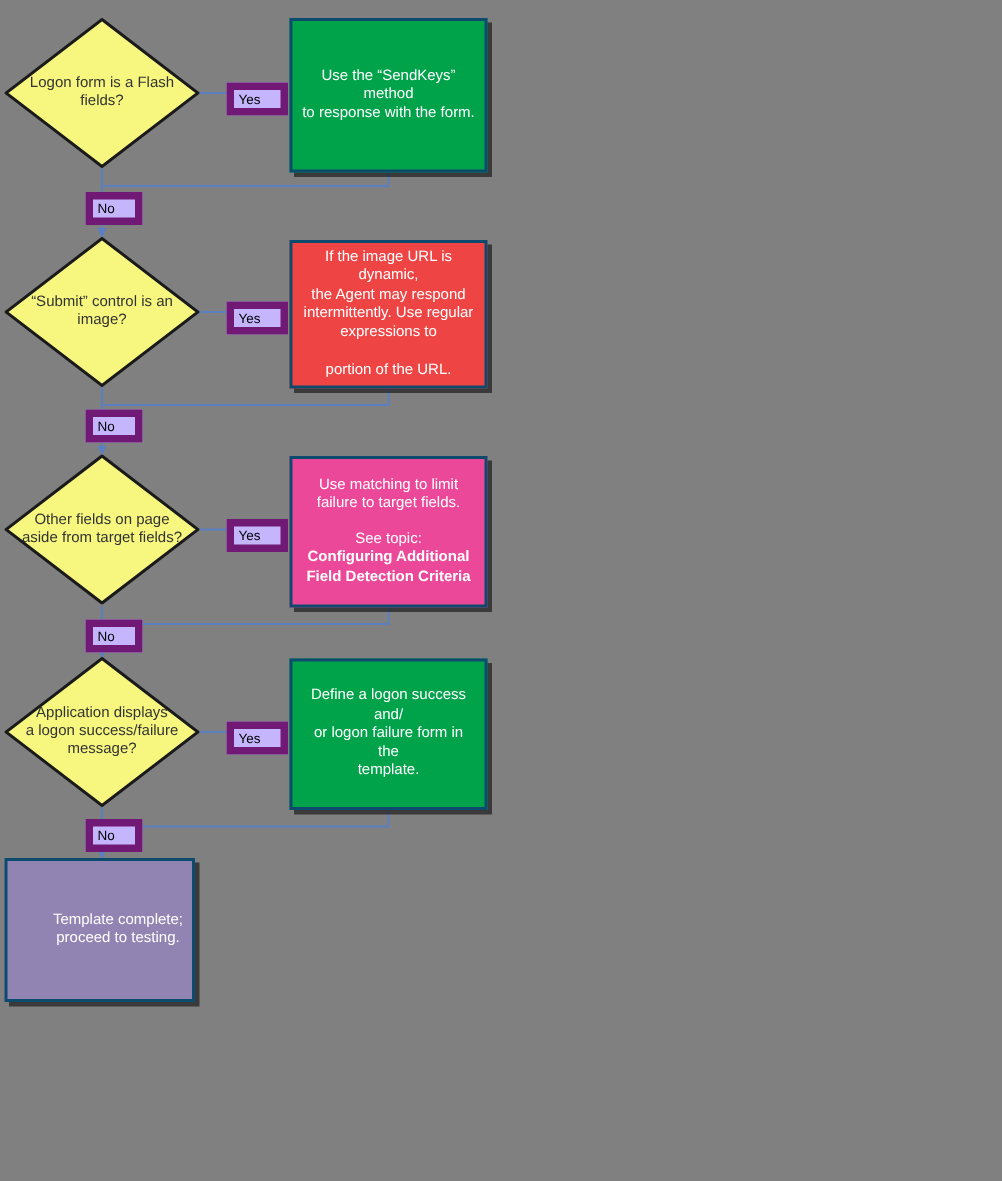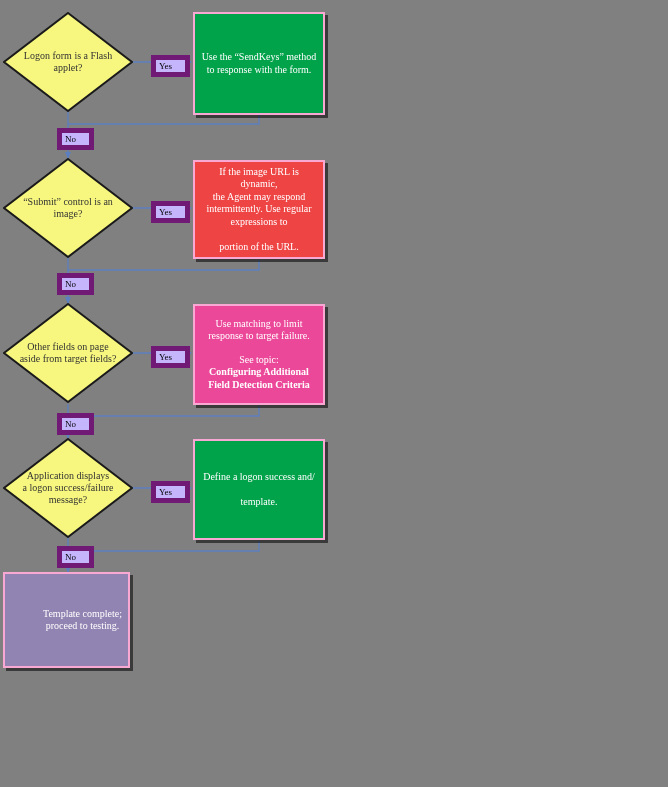--- a/index.html
+++ b/index.html
@@ -11,21 +11,20 @@
     width: 668px;
     height: 787px;
     background: #808080;
     font-family: "Liberation Sans", sans-serif;
     overflow: hidden;
   }
   #canvas {
     position: relative;
     width: 612px;
     height: 787px;
-    font-family: Liberation Serif, serif;
   }
 
   
   #wires {
     position: absolute;
     left: 0;
     top: 0;
     width: 668px;
     height: 787px;
     pointer-events: none;
@@ -53,21 +52,21 @@
     font-size: 10px;
     line-height: 12px;
     width: 86%;
     letter-spacing: 0px;
   }
 
   
   .process {
     position: absolute;
     box-sizing: border-box;
-    border: 2px solid #f9a8d4;
+    border: 2px solid #0c4a6e;
     box-shadow: 3px 3px 0 rgba(0,0,0,0.55);
     display: flex;
     align-items: center;
     justify-content: center;
     padding: 4px 6px;
   }
   .process .ptext {
     text-align: center;
     color: #ffffff;
     font-size: 10px;
@@ -133,21 +132,21 @@
       <path d="M68,538 L68,572" marker-end="url(#arrow)"></path>
     </g>
   </svg>
 
   <div class="decision" style="left:3px; top:12px; width:130px; height:100px;">
     <svg class="diamond-shape" viewBox="0 0 130 100" preserveAspectRatio="none">
       <polygon points="65,1 129,50 65,99 1,50" fill="#F7F77F" stroke="#1a1a1a" stroke-width="2"></polygon>
     </svg>
     <div class="dtext">
       <span>Logon form is a Flash</span><br>
-      <span>applet?</span>
+      <span>fields?</span>
     </div>
   </div>
 
   <div class="process" style="left:193px; top:12px; width:132px; height:103px; background:#00A24A;">
     <div class="ptext">
       <span>Use the “SendKeys” method</span><br>
       <span>to response with the form.</span>
     </div>
   </div>
 
@@ -184,21 +183,21 @@
     </svg>
     <div class="dtext">
       <span>Other fields on page</span><br>
       <span>aside from target fields?</span>
     </div>
   </div>
 
   <div class="process" style="left:193px; top:304px; width:132px; height:101px; background:#ec4899;">
     <div class="ptext">
       <span>Use matching to limit</span><br>
-      <span>response to target failure.</span>
+      <span>failure to target fields.</span>
       <span class="spacer"></span>
       <span>See topic:</span>
       <span class="b">Configuring Additional</span>
       <span class="b">Field Detection Criteria</span>
     </div>
   </div>
 
   <div class="edge-label" style="left:151px; top:346px;"><span>Yes</span></div>
   <div class="edge-label" style="left:57px; top:413px;"><span>No</span></div>
 
@@ -209,21 +208,21 @@
     <div class="dtext">
       <span>Application displays</span><br>
       <span>a logon success/failure</span><br>
       <span>message?</span>
     </div>
   </div>
 
   <div class="process" style="left:193px; top:439px; width:132px; height:101px; background:#00A24A;justify-content:center;">
     <div class="ptext">
       <span>Define a logon success and/</span><br>
-      <br>
+      <span>or logon failure form in the</span><br>
       <span>template.</span>
     </div>
   </div>
 
   <div class="edge-label" style="left:151px; top:481px;"><span>Yes</span></div>
   <div class="edge-label" style="left:57px; top:546px;"><span>No</span></div>
 
   <div class="process" style="left:3px; top:572px; width:127px; height:96px; background:#9284B2;justify-content:flex-end;">
     <div class="ptext">
       <span>Template complete;</span><br>

